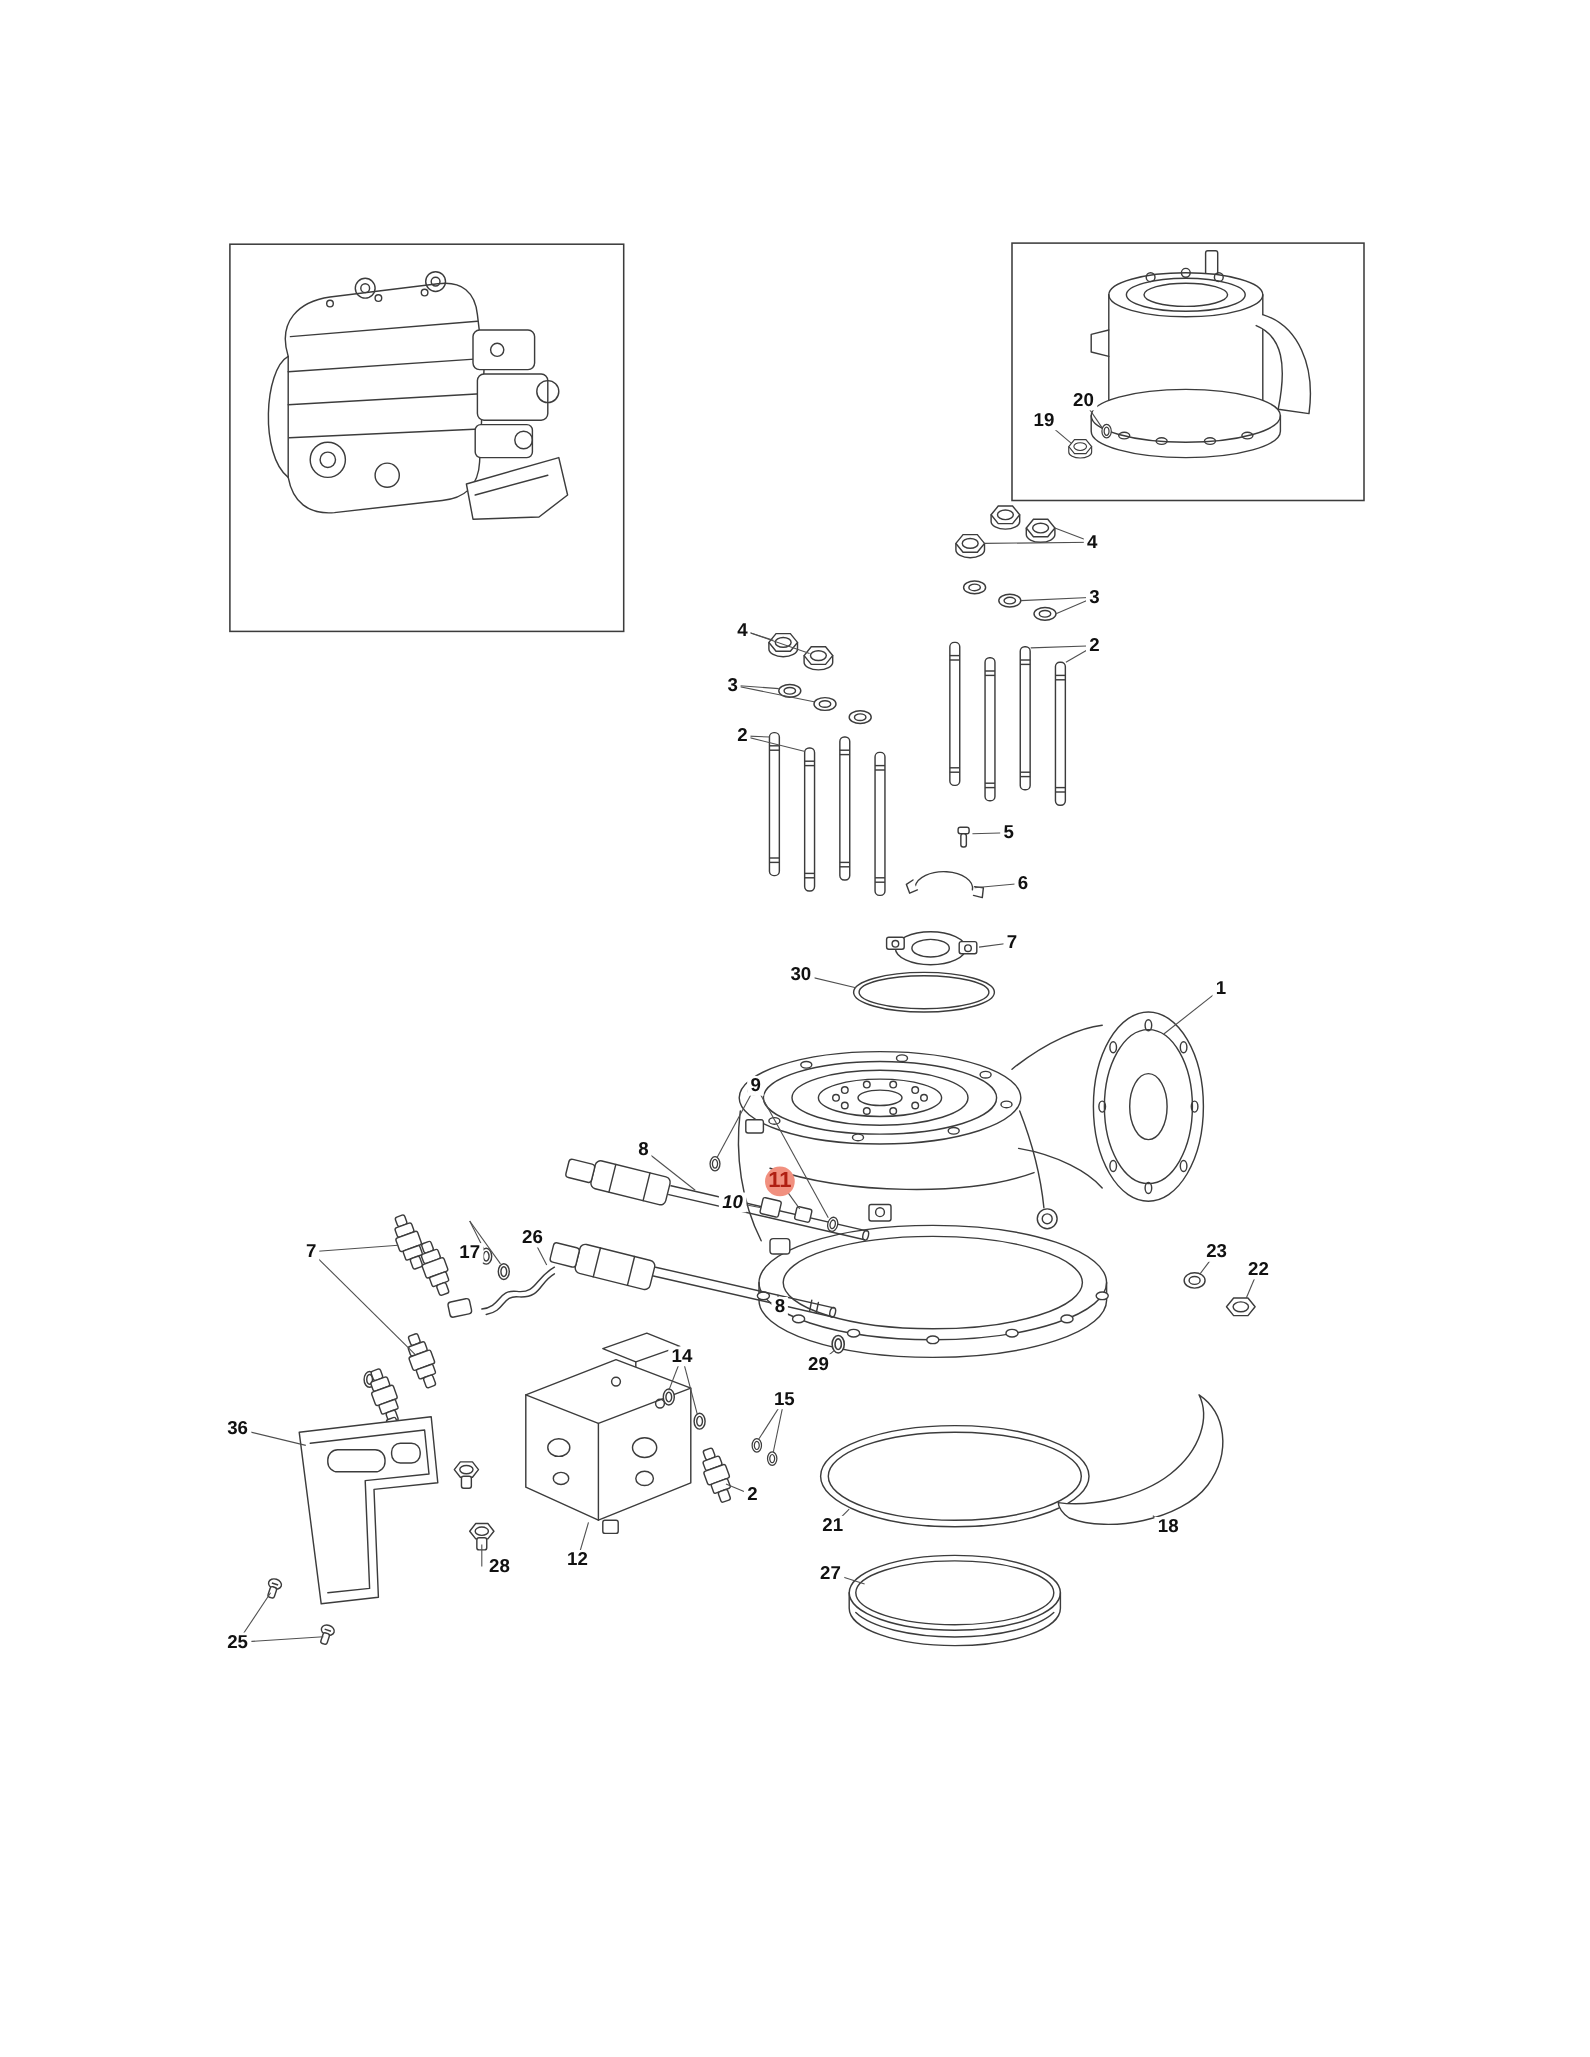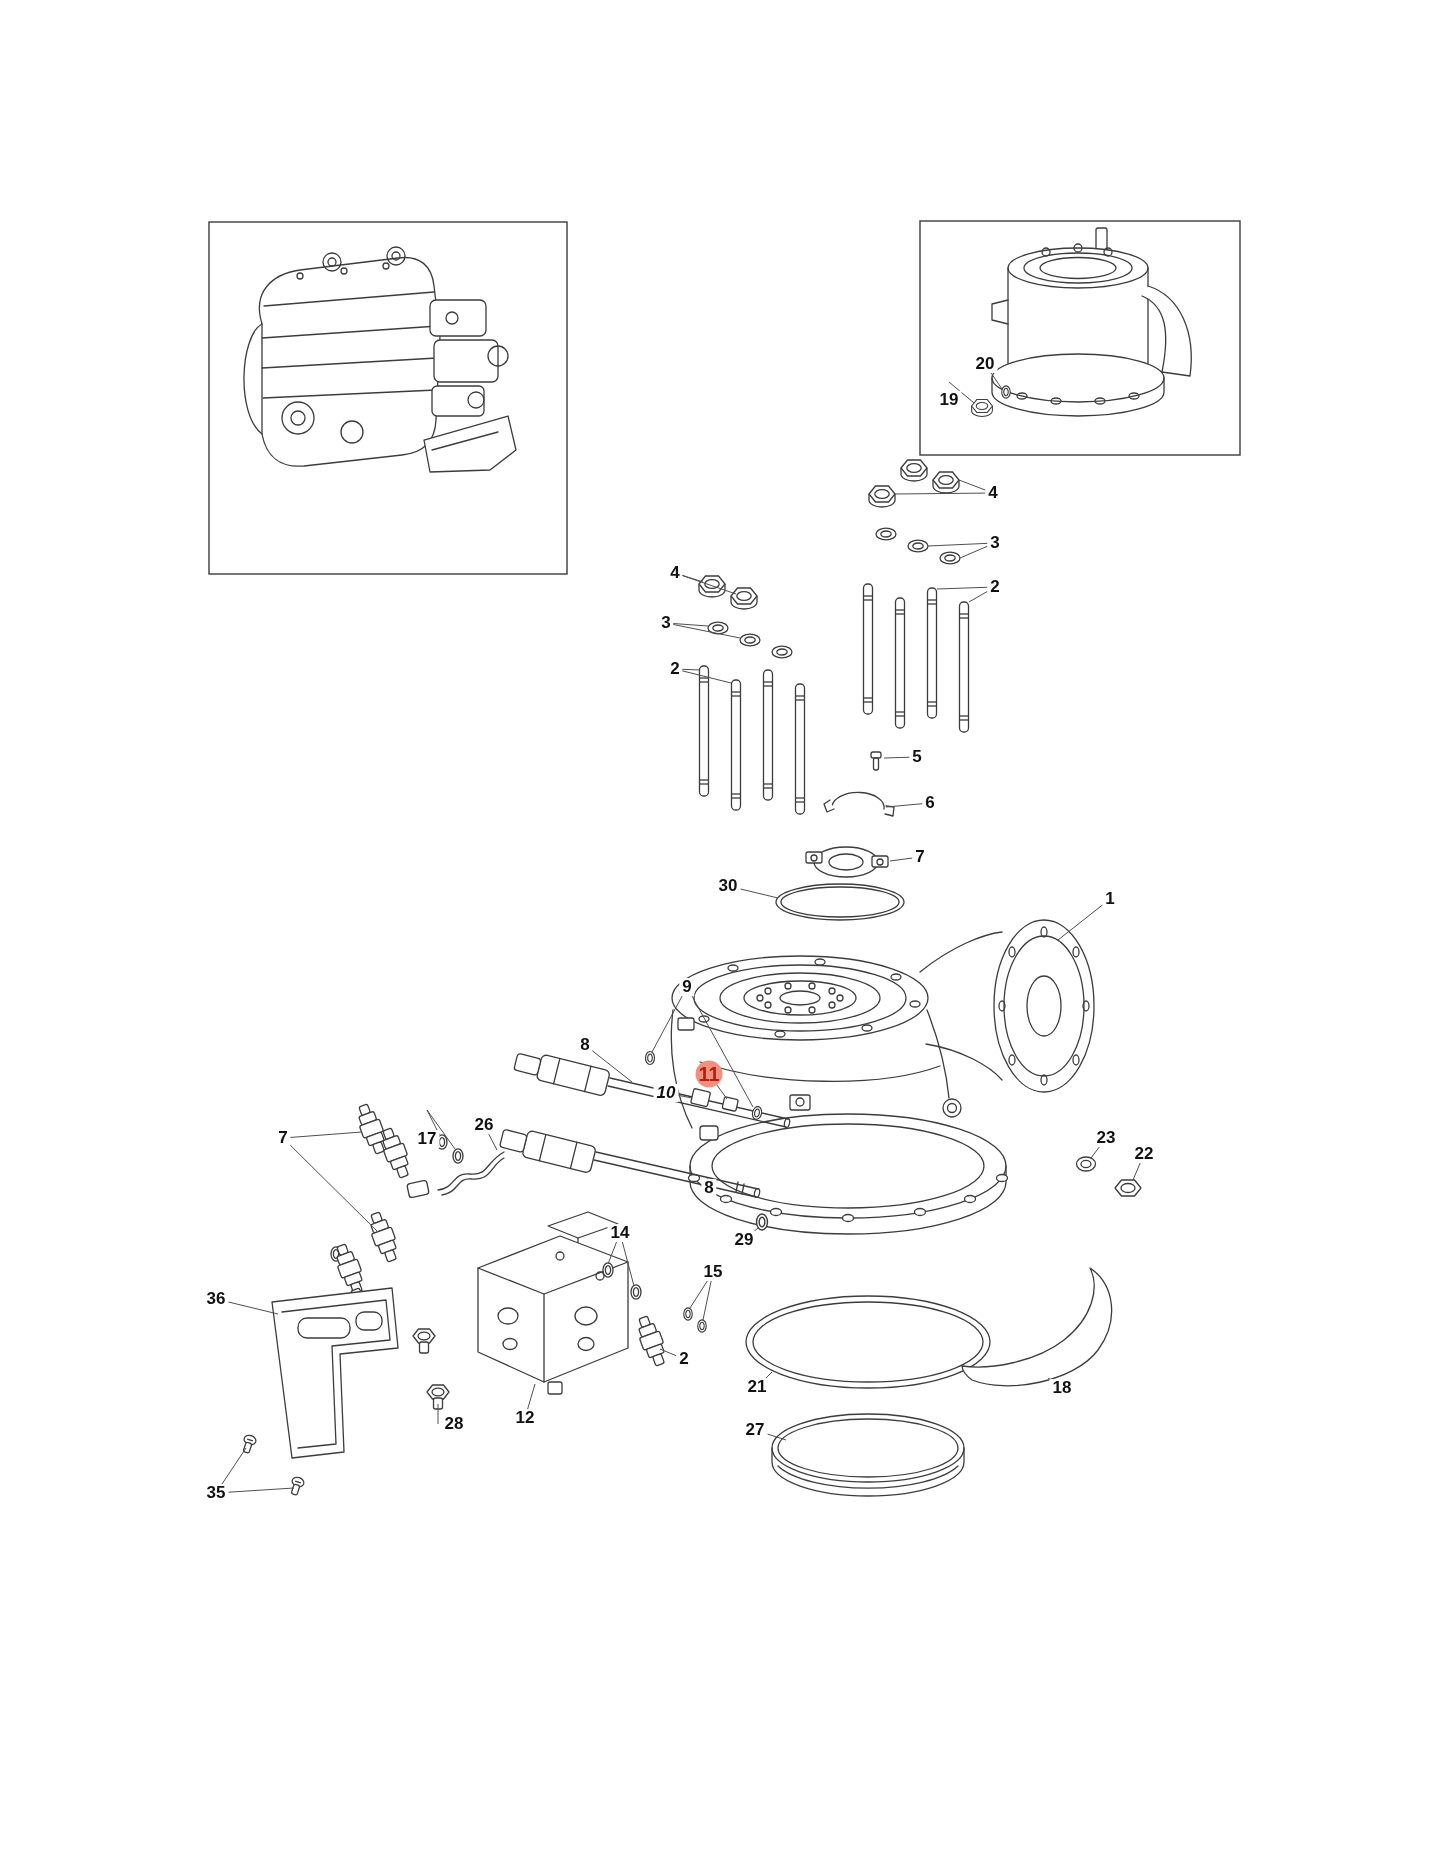--- a/index.html
+++ b/index.html
@@ -418,18 +418,18 @@
       <div class="callout" style="left: 744px; top: 1240px;">29</div>
       <div class="callout" style="left: 620px; top: 1233px;">14</div>
       <div class="callout" style="left: 713px; top: 1272px;">15</div>
       <div class="callout" style="left: 684px; top: 1359px;">2</div>
       <div class="callout" style="left: 525px; top: 1418px;">12</div>
       <div class="callout" style="left: 757px; top: 1387px;">21</div>
       <div class="callout" style="left: 1062px; top: 1388px;">18</div>
       <div class="callout" style="left: 216px; top: 1299px;">36</div>
       <div class="callout" style="left: 454px; top: 1424px;">28</div>
       <div class="callout" style="left: 755px; top: 1430px;">27</div>
-      <div class="callout" style="left: 216px; top: 1493px;">35</div>
-      <div class="callout" style="left: 949px; top: 400px;">19</div>
+      <div class="callout" style="left: 216px; top: 1493px;">25</div>
+      <div class="callout" style="left: 949px; top: 382px;">19</div>
       <div class="callout" style="left: 985px; top: 364px;">20</div>
     </div>
 
 </div>
 
 </body></html>

